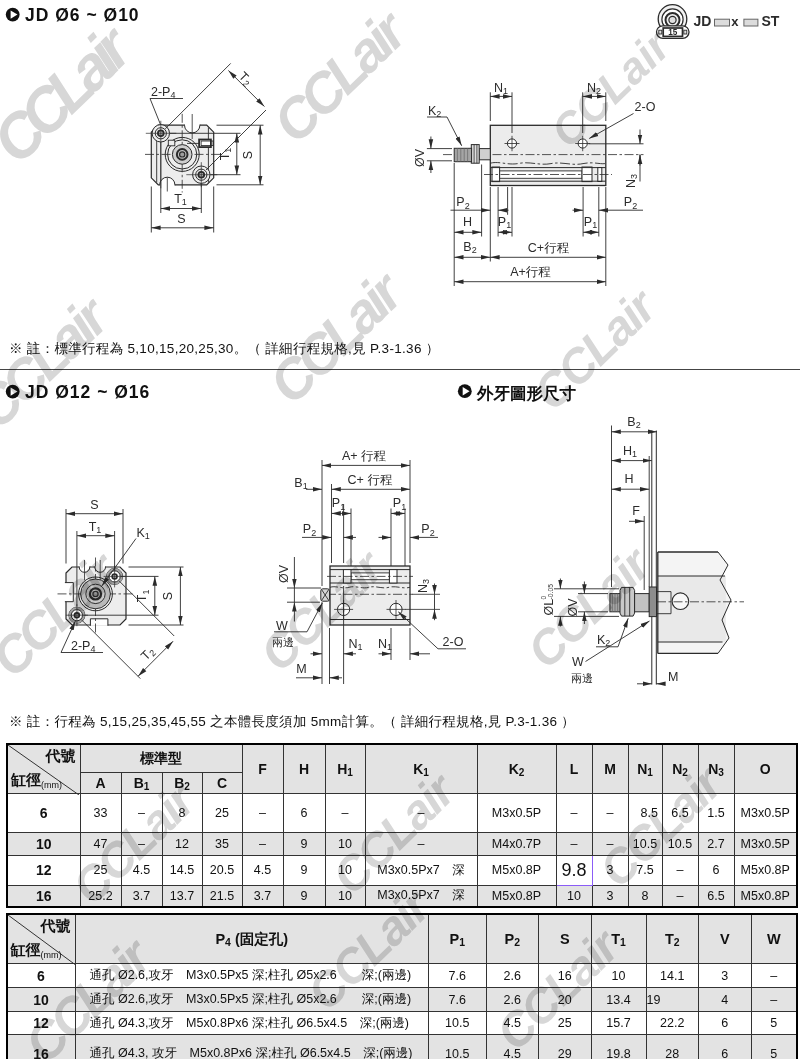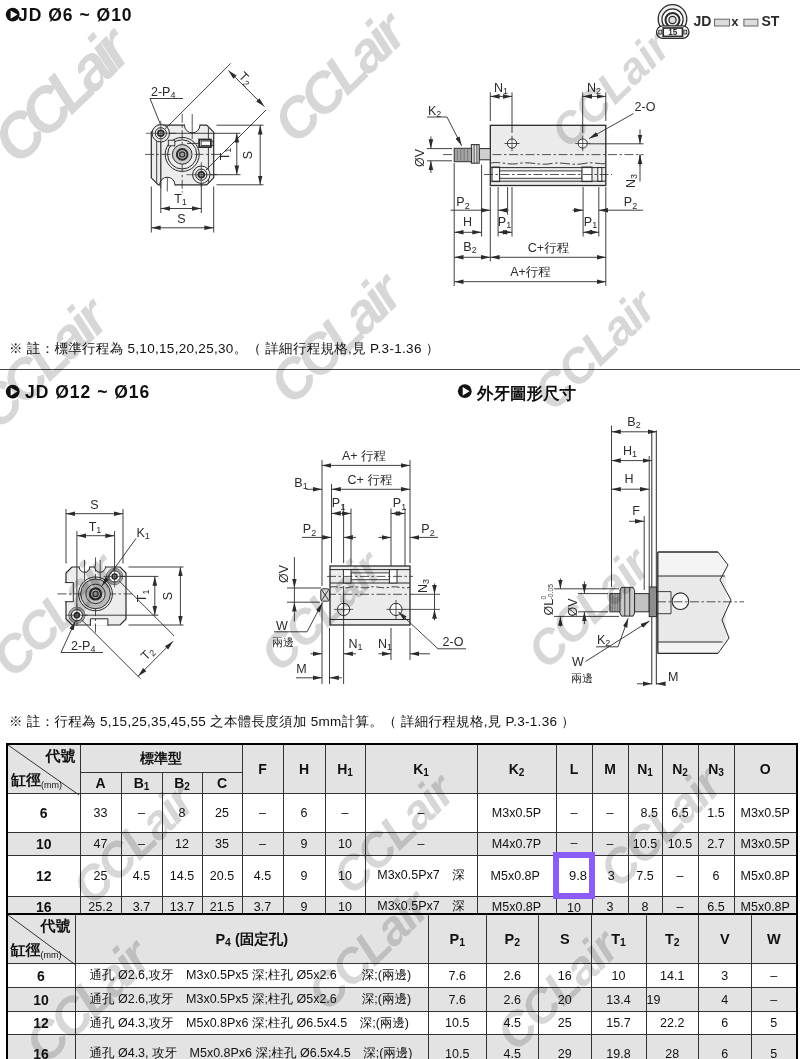--- a/index.html
+++ b/index.html
@@ -4,21 +4,21 @@
 <style>
   html,body { margin:0; padding:0; }
   body { width:800px; height:1059px; position:relative; background:#fff;
          font-family:"Liberation Sans", sans-serif; overflow:hidden; }
   .hdr { position:absolute; font-weight:bold; font-size:17.5px; color:#111; white-space:nowrap; }
   .note { position:absolute; font-size:13.5px; letter-spacing:0.3px; color:#111; white-space:nowrap; }
 </style>
 </head>
 <body>
 
-<div class="hdr" style="left:18px;top:5px;letter-spacing:1px">JD Ø6 ~ Ø10</div>
+<div class="hdr" style="left:25px;top:5px;letter-spacing:1px">JD Ø6 ~ Ø10</div>
 
 <div class="note" style="left:9px;top:340px">※ 註：標準行程為 5,10,15,20,25,30。（ 詳細行程規格,見 P.3-1.36 ）</div>
 
 <div class="hdr" style="left:25px;top:382px;letter-spacing:1px">JD Ø12 ~ Ø16</div>
 
 <div class="hdr" style="left:477px;top:383px;font-size:16.5px">外牙圖形尺寸</div>
 
 <div class="note" style="left:9px;top:713px">※ 註：行程為 5,15,25,35,45,55 之本體長度須加 5mm計算。（ 詳細行程規格,見 P.3-1.36 ）</div>
 <svg width="800" height="1059" viewBox="0 0 800 1059" style="position:absolute;left:0;top:0">
 <defs>
@@ -485,21 +485,21 @@
         <td style="border:1px solid #333;text-align:center;font-size:14px;font-weight:bold;padding:0">12</td>
         <td style="border:1px solid #333;text-align:center;font-size:12.5px;padding:0">25</td>
         <td style="border:1px solid #333;text-align:center;font-size:12.5px;padding:0">4.5</td>
         <td style="border:1px solid #333;text-align:center;font-size:12.5px;padding:0">14.5</td>
         <td style="border:1px solid #333;text-align:center;font-size:12.5px;padding:0">20.5</td>
         <td style="border:1px solid #333;text-align:center;font-size:12.5px;padding:0">4.5</td>
         <td style="border:1px solid #333;text-align:center;font-size:12.5px;padding:0">9</td>
         <td style="border:1px solid #333;text-align:center;font-size:12.5px;padding:0">10</td>
         <td style="border:1px solid #333;text-align:center;font-size:12.5px;padding:0">M3x0.5Px7　深</td>
         <td style="border:1px solid #333;text-align:center;font-size:12.5px;padding:0">M5x0.8P</td>
-        <td style="border:6px solid #8b5cf6;text-align:center;font-size:13px;padding:10px">9.8</td>
+        <td style="border:1px solid #8b5cf6;text-align:center;font-size:18px;padding:4px">9.8</td>
         <td style="border:1px solid #333;text-align:center;font-size:12.5px;padding:0">3</td>
         <td style="border:1px solid #333;text-align:center;font-size:12.5px;padding:0">7.5</td>
         <td style="border:1px solid #333;text-align:center;font-size:12.5px;padding:0">–</td>
         <td style="border:1px solid #333;text-align:center;font-size:12.5px;padding:0">6</td>
         <td style="border:1px solid #333;text-align:center;font-size:12.5px;padding:0">M5x0.8P</td>
       </tr>
       <tr style="height:21.8px;background:#e3e3e3">
         <td style="border:1px solid #333;text-align:center;font-size:14px;font-weight:bold;padding:0">16</td>
         <td style="border:1px solid #333;text-align:center;font-size:12.5px;padding:0">25.2</td>
         <td style="border:1px solid #333;text-align:center;font-size:12.5px;padding:0">3.7</td>

